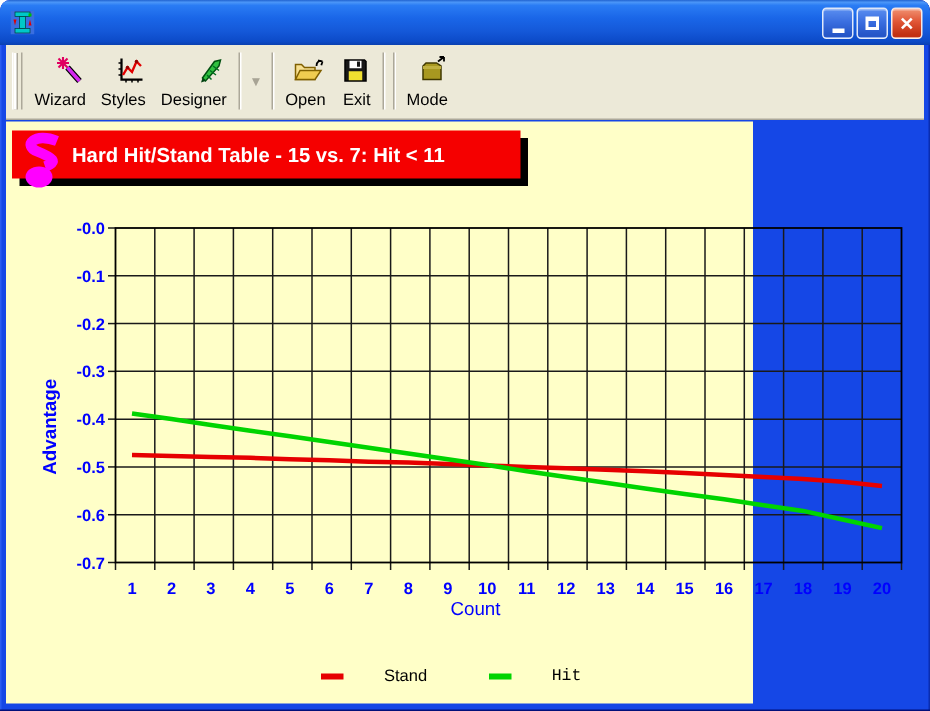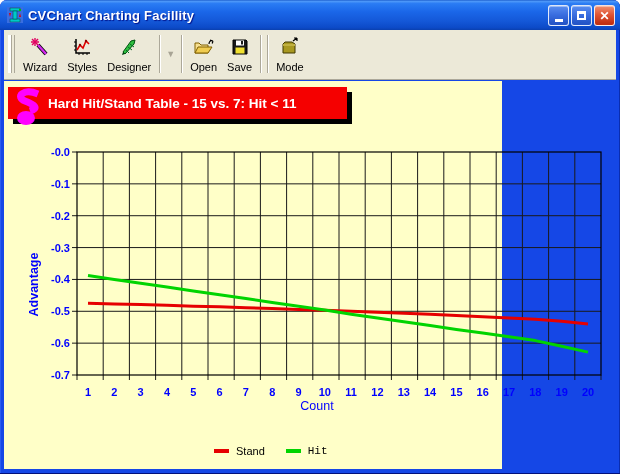--- a/index.html
+++ b/index.html
@@ -37,21 +37,21 @@
   
   .toolbar {
     position:absolute; left:4px; top:30px; width:612px; height:50px;
     background:#ece9d8; border-bottom:1px solid #aca899;
     display:flex; align-items:center; padding:2px 0 4px 4px;
   }
   .grip { width:7px; height:38px; margin-right:3px;
     border-left:1px solid #fff; border-right:1px solid #aca899;
     box-shadow: inset 2px 0 0 #fff, inset 3px 0 0 #aca899; }
   .tb-btn {
-    height:42px; display:flex; flex-direction:column; align-items:center; justify-content:space-between;
+    height:42px; display:flex; flex-direction:column; align-items:flex-end; justify-content:space-between;
     padding:2px 4px 1px; border:1px solid transparent; border-radius:2px;
     font-size:11px; color:#000; background:transparent;
   }
   .tb-btn .ticon { height:22px; display:flex; align-items:center; }
   .tb-btn.disabled { color:#a8a495; }
   .tb-sep { width:1px; height:38px; background:#aca899; box-shadow:1px 0 0 #fff; margin:0 3px; }
   .dd-arrow { color:#a8a495; font-size:9px; align-self:center; padding:0 3px; }
   .accel { text-decoration:underline; }
   
   .client {
@@ -63,41 +63,40 @@
     background:#f50000; box-shadow:5px 5px 0 #000;
     display:flex; align-items:center; padding-left:40px;
     color:#fff; font-weight:bold; font-size:13.5px; white-space:nowrap;
   }
   .banner-glyph { position:absolute; left:5px; top:1px; width:30px; height:38px; overflow:visible; }
   .chart-layer { position:absolute; left:0; top:-1px; width:612px; height:390px; pointer-events:none; }
   .xaxis-title { position:absolute; left:261px; top:318px; width:104px; text-align:center;
     color:#0000ff; font-weight:normal; font-size:12.5px; }
   .yaxis-title { position:absolute; left:-29px; top:195px; width:120px; height:17px; text-align:center;
     color:#0000ff; font-weight:bold; font-size:12.5px; transform:rotate(-90deg); }
-  .legend { position:absolute; left:210px; top:364px; display:flex; align-items:center; font-size:11px; color:#000; }
+  .legend { position:absolute; left:210px; top:364px; display:flex; align-items:center; font-size:11px; color:#000;gap:20px; }
   .legend .swatch { width:15px; height:4px; margin-right:7px; }
   .legend .lbl { margin-right:21px; }
   .legend .lbl:last-child { margin-right:16px;font-family:Liberation Mono, monospace; }
 </style>
 </head>
 <body>
 
 <div class="window">
 
   <div class="titlebar">
     <svg class="app-icon" viewBox="0 0 16 16">
       <rect x="0" y="0" width="16" height="16" fill="#3a6ee0"></rect>
       <rect x="3" y="1" width="10" height="3" fill="#00c8c8" stroke="#004040" stroke-width="0.5"></rect>
       <rect x="3" y="12" width="10" height="3" fill="#00c8c8" stroke="#004040" stroke-width="0.5"></rect>
       <rect x="6" y="4" width="4" height="8" fill="#00c8c8" stroke="#004040" stroke-width="0.5"></rect>
       <path d="M2 6 L4 6 L3 10 Z" fill="#e00000"></path>
       <path d="M12 10 L14 10 L13 6 Z" fill="#e00000"></path>
       <rect x="12" y="2" width="2" height="2" fill="#00c000"></rect>
     </svg>
-    <span class="title-text">CVChart Charting Facillity</span>
     <div class="win-btns">
       <div class="win-btn">
           <div class="glyph-min"></div>
         </div>
       <div class="win-btn">
           <div class="glyph-max"></div>
         </div>
       <div class="win-btn close">
           <span>✕</span>
         </div>
@@ -166,21 +165,21 @@
 
     <div class="tb-btn">
       <span class="ticon">
         <svg width="20" height="20" viewBox="0 0 20 20">
           <path d="M3 3 H16 L17 4 V17 H3 Z" fill="#181818" stroke="#000" stroke-width="1"></path>
           <rect x="6" y="3.5" width="8" height="5" fill="#fff"></rect>
           <rect x="11" y="4" width="2" height="3.5" fill="#181818"></rect>
           <rect x="5.5" y="10.5" width="9" height="6" fill="#f0e030"></rect>
         </svg>
       </span>
-      <span>Save</span>
+      <span>Exit</span>
     </div>
 
     <div class="tb-sep"></div>
 
 
     <div class="tb-sep"></div>
 
     <div class="tb-btn">
       <span class="ticon">
         <svg width="20" height="20" viewBox="0 0 20 20">

